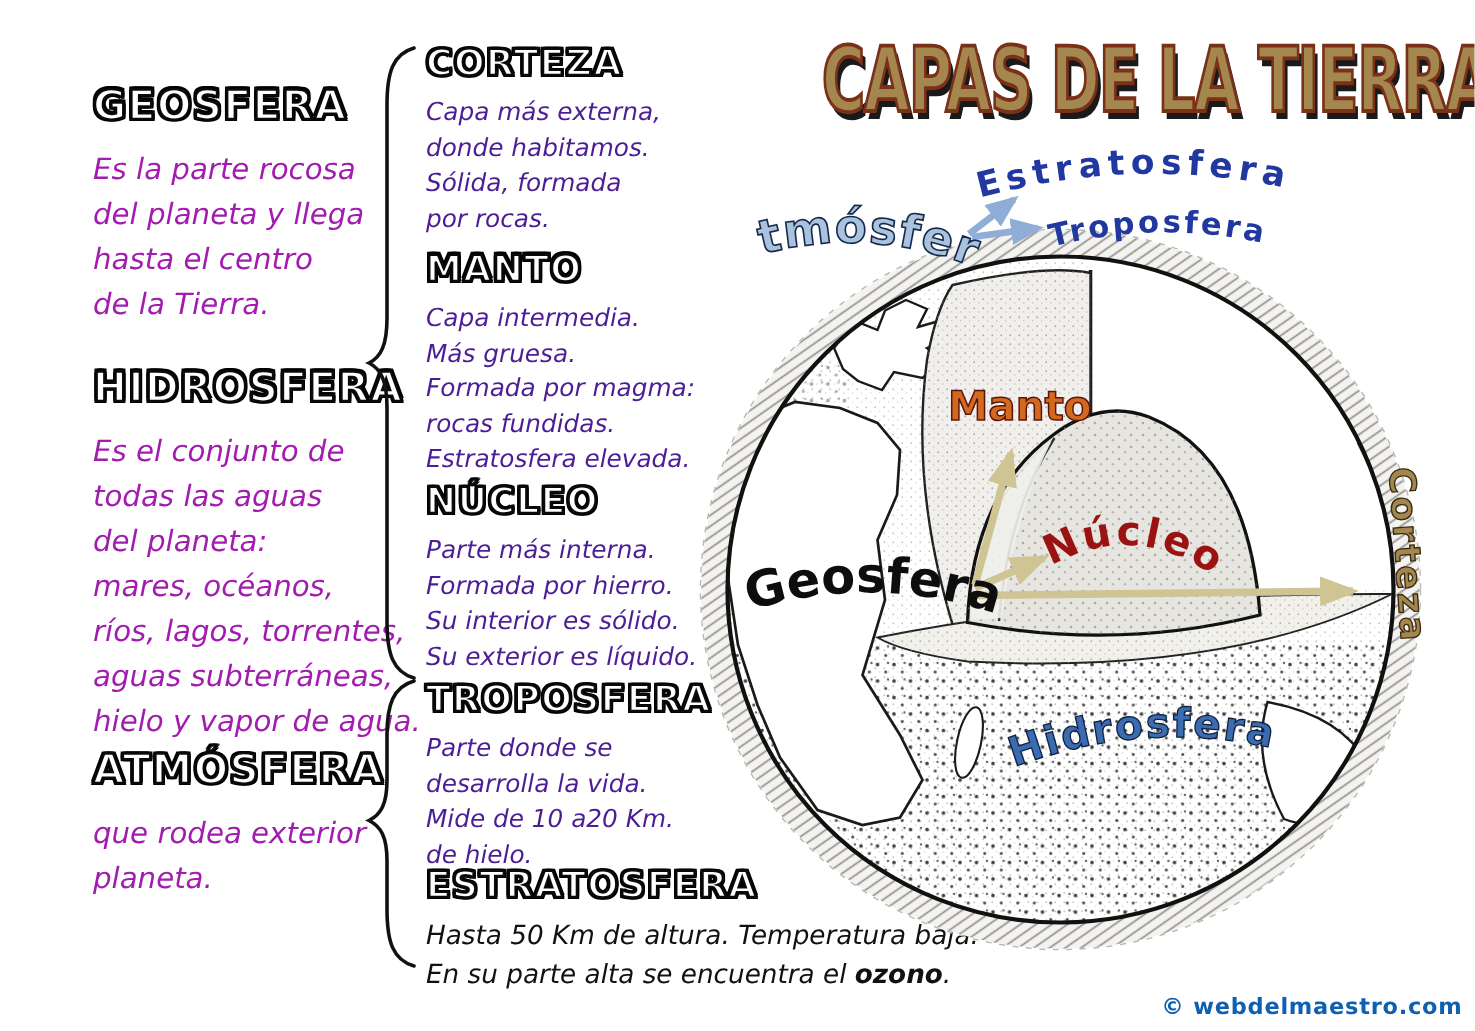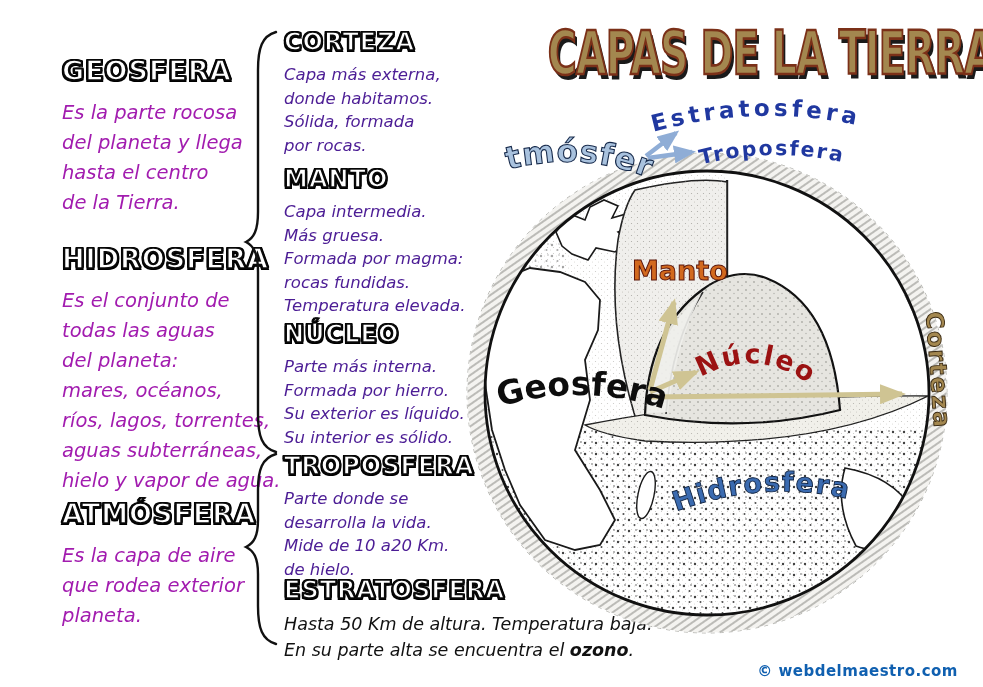--- a/index.html
+++ b/index.html
@@ -28,21 +28,21 @@
   
   .title {
     position:absolute; left:516px; top:18px; width:455px; text-align:center;
     font-size:46px; font-weight:800; letter-spacing:-1px; white-space:nowrap;
     color:#a3874f; -webkit-text-stroke:2px #7b3018;
     text-shadow:3px 4px 0 #1a1a1a;
     transform:scale(0.86,1.30); transform-origin:center top;
   }
   
   .footer {
-    position:absolute; right:25px; bottom:7px; font-size:15px; font-weight:700;
+    position:absolute; right:8px; bottom:7px; font-size:15px; font-weight:700;
     color:#1060b0; letter-spacing:0.5px;
   }
   svg text { font-family:"DejaVu Sans","Liberation Sans",sans-serif; }
   .overlay-svg { position:absolute; left:0; top:0; }
 </style>
 </head>
 <body>
 
 <div class="left-col" style="top:55px;">
   <div class="bubble">GEOSFERA</div>
@@ -58,48 +58,47 @@
   <div class="bodyline">todas las aguas</div>
   <div class="bodyline">del planeta:</div>
   <div class="bodyline">mares, océanos,</div>
   <div class="bodyline">ríos, lagos, torrentes,</div>
   <div class="bodyline">aguas subterráneas,</div>
   <div class="bodyline">hielo y vapor de agua.</div>
 </div>
 
 <div class="left-col" style="top:498px;">
   <div class="bubble">ATMÓSFERA</div>
-  <div class="bodyline">Es la capa de aire</div>
   <div class="bodyline">que rodea exterior</div>
   <div class="bodyline">planeta.</div>
 </div>
 
 <div class="mid-col" style="top:28px;">
   <div class="bubble">CORTEZA</div>
   <div class="bodyline">Capa más externa,</div>
   <div class="bodyline">donde habitamos.</div>
   <div class="bodyline">Sólida, formada</div>
   <div class="bodyline">por rocas.</div>
 </div>
 
 <div class="mid-col" style="top:165px;">
   <div class="bubble">MANTO</div>
   <div class="bodyline">Capa intermedia.</div>
   <div class="bodyline">Más gruesa.</div>
   <div class="bodyline">Formada por magma:</div>
   <div class="bodyline">rocas fundidas.</div>
-  <div class="bodyline">Temperatura elevada.</div>
+  <div class="bodyline">Estratosfera elevada.</div>
 </div>
 
 <div class="mid-col" style="top:320px;">
   <div class="bubble">NÚCLEO</div>
   <div class="bodyline">Parte más interna.</div>
   <div class="bodyline">Formada por hierro.</div>
+  <div class="bodyline">Su interior es sólido.</div>
   <div class="bodyline">Su exterior es líquido.</div>
-  <div class="bodyline">Su interior es sólido.</div>
 </div>
 
 <div class="mid-col" style="top:452px;">
   <div class="bubble">TROPOSFERA</div>
   <div class="bodyline">Parte donde se</div>
   <div class="bodyline">desarrolla la vida.</div>
   <div class="bodyline">Mide de 10 a20 Km.</div>
   <div class="bodyline">de hielo.</div>
 </div>
 

